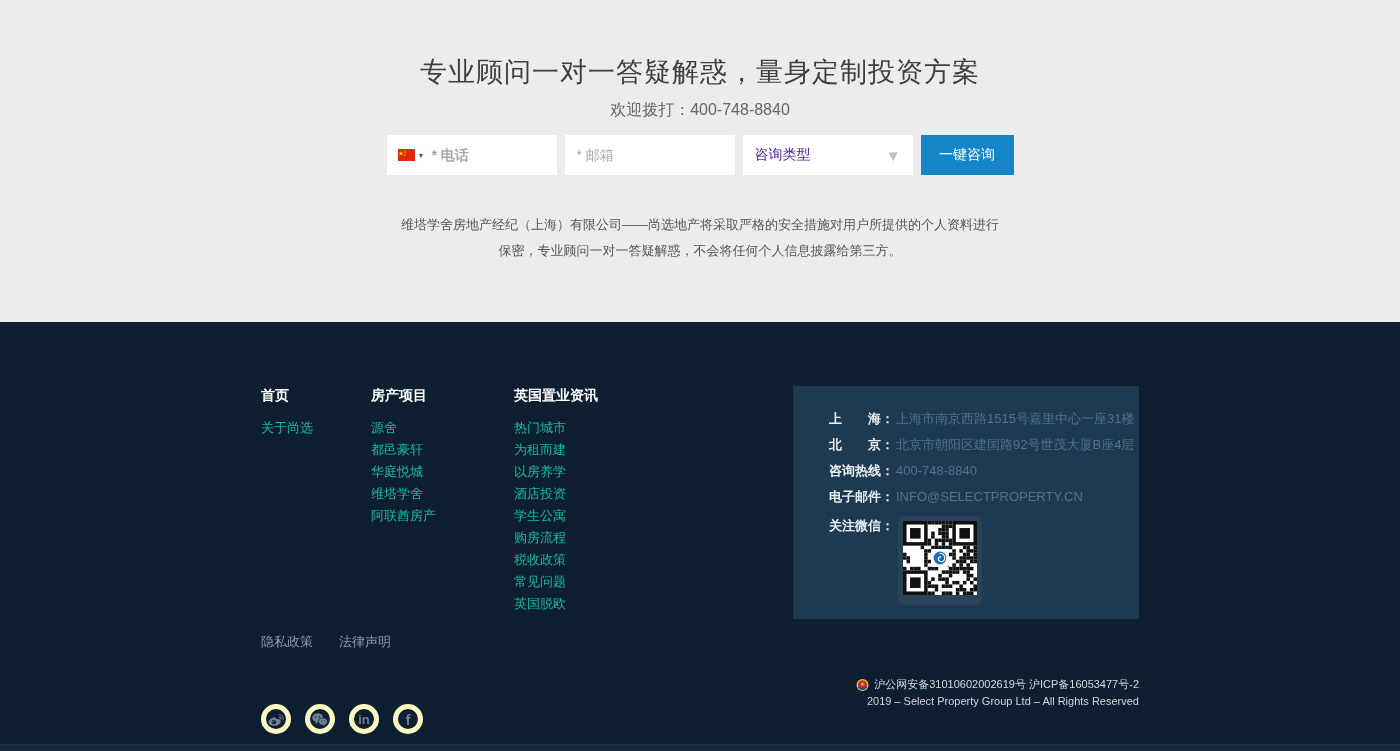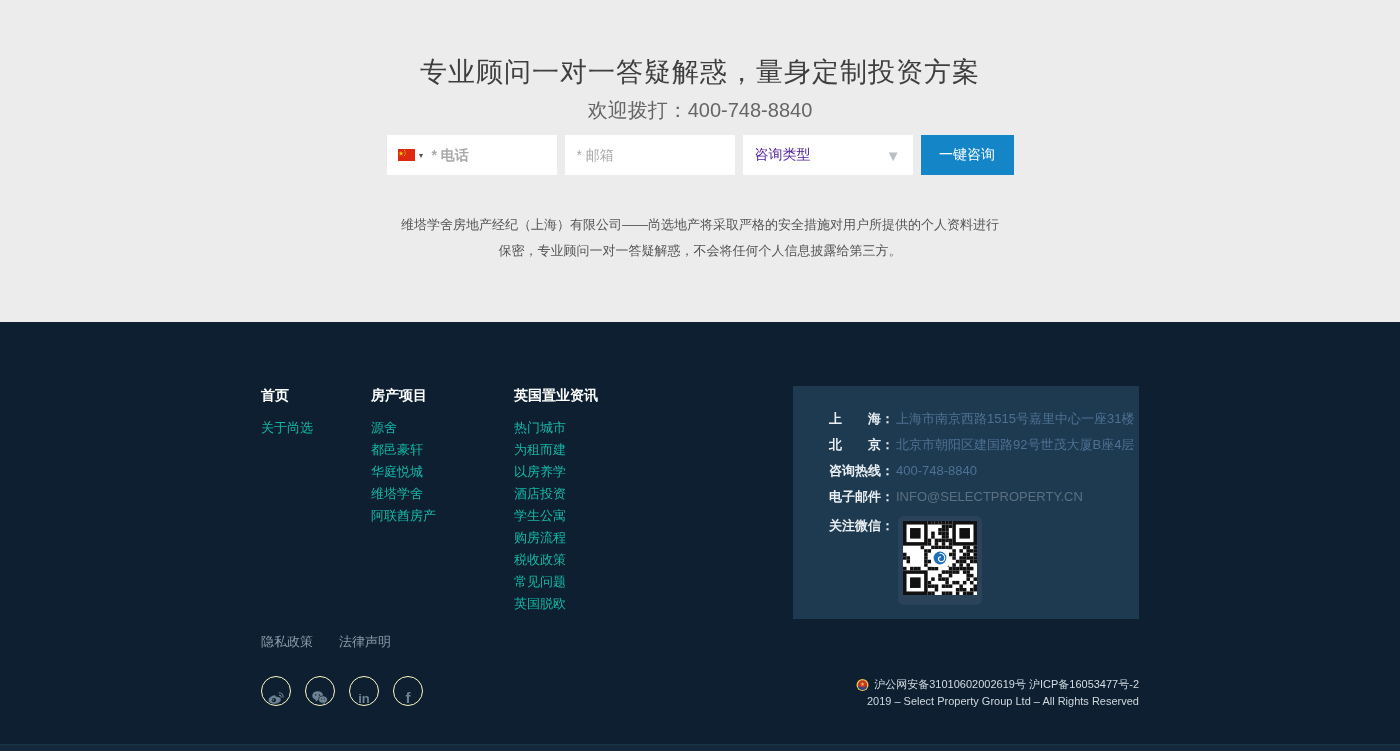--- a/index.html
+++ b/index.html
@@ -5,21 +5,21 @@
   * { margin:0; padding:0; box-sizing:border-box; }
   html,body { width:1400px; height:751px; }
   body {
     font-family:"Liberation Sans","DejaVu Sans",sans-serif;
     background:#ececec; overflow:hidden; position:relative;
   }
 
   
   .cta-section { height:322px; background:#ececec; text-align:center; }
   .cta-title { padding-top:57px; font-size:27px; line-height:30px; color:#3f3f3f; font-weight:500; letter-spacing:1px; }
-  .cta-subtitle { margin-top:13px; font-size:20px; line-height:20px; color:#666; }
+  .cta-subtitle { margin-top:13px; font-size:16px; line-height:20px; color:#666; }
   .cta-form { margin-top:15px; display:flex; justify-content:center; align-items:center; gap:8px; }
   .field { width:170px; height:40px; background:#fff; display:flex; align-items:center; }
   .field input { border:none; outline:none; background:transparent; width:100%; height:100%; font-size:14px; color:#444; padding:0 12px; font-family:inherit; }
   .field input::placeholder { color:#a9a9a9; }
   .phone-field { padding-left:11px; }
   .phone-field input { padding-left:7px;font-weight:bold; }
   .flag { width:17px; height:12px; flex:none; }
   .mini-caret { font-size:7px; color:#555; margin-left:3px; flex:none; }
   .select-field { justify-content:space-between; padding:0 12px; cursor:pointer; }
   .select-placeholder { font-size:14px; color:#4c1d95; }
@@ -48,21 +48,21 @@
   .qr-box { width:74px; height:74px; background:#fff; position:relative; }
   .qr-box svg { display:block; }
   .qr-logo { position:absolute; left:28px; top:28px; width:18px; height:18px; background:#fff; border-radius:3px; display:flex; align-items:center; justify-content:center; }
 
   .legal-row { margin-top:14px; display:flex; }
   .legal-link { font-size:13px; color:#8b9dab; text-decoration:none; }
   .legal-link + .legal-link { margin-left:26px; }
 
   .footer-bottom { margin-top:25px; display:flex; justify-content:space-between; align-items:flex-start; }
   .social { display:flex; gap:14px; }
-  .social-btn { width:30px; height:30px; border:1px solid #fef9c3; border-radius:50%; display:flex; align-items:flex-end; justify-content:center; cursor:pointer; background:transparent; }
+  .social-btn { width:30px; height:30px; border:5px solid #fef9c3; border-radius:50%; display:flex; align-items:center; justify-content:center; cursor:pointer; background:transparent;margin-top:28px; }
   .social-glyph { color:#6d8292; fill:#6d8292; font-weight:bold; }
   .glyph-text { font-size:13px; line-height:1; font-family:"Liberation Sans",sans-serif; }
 
   .copyright { text-align:right; font-size:11px; color:#d5dce1; line-height:17px; }
   .copyright-line1 { display:flex; align-items:center; justify-content:flex-end; gap:5px; }
   .copyright-line2 { color:#d0d7dc; }
 
   .bottom-strip { position:absolute; left:0; bottom:0; width:100%; height:7px; background:#152a3d; border-top:1px solid #1c3449; }
 </style>
 </head>

